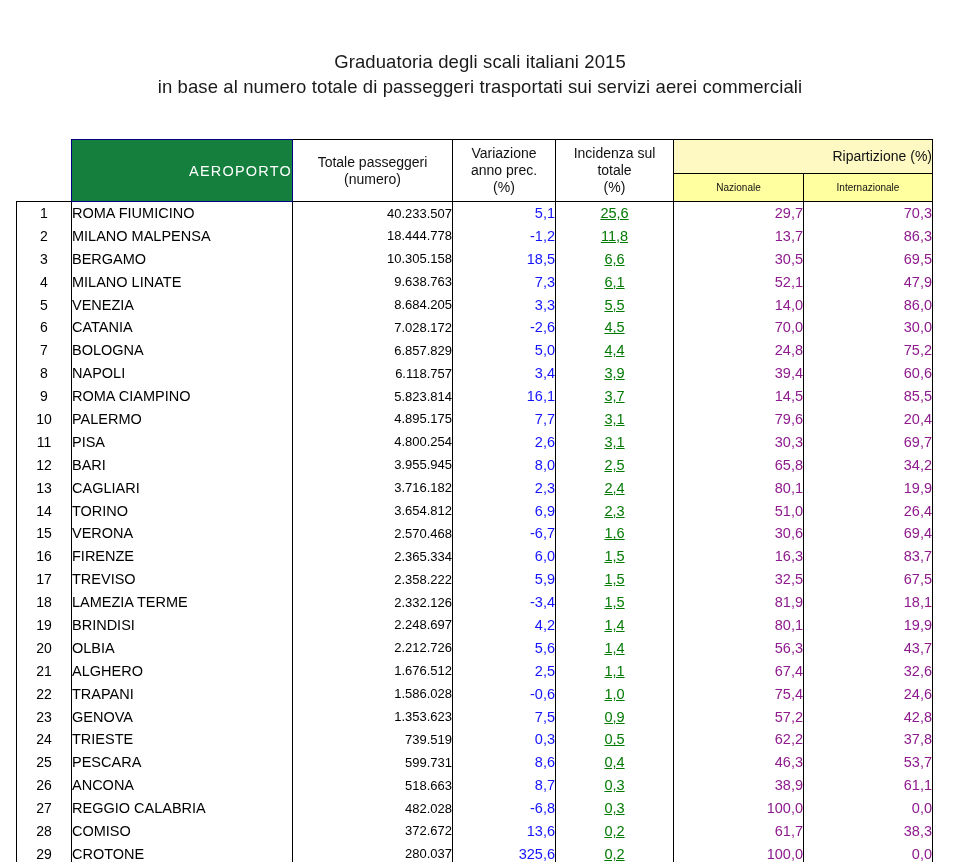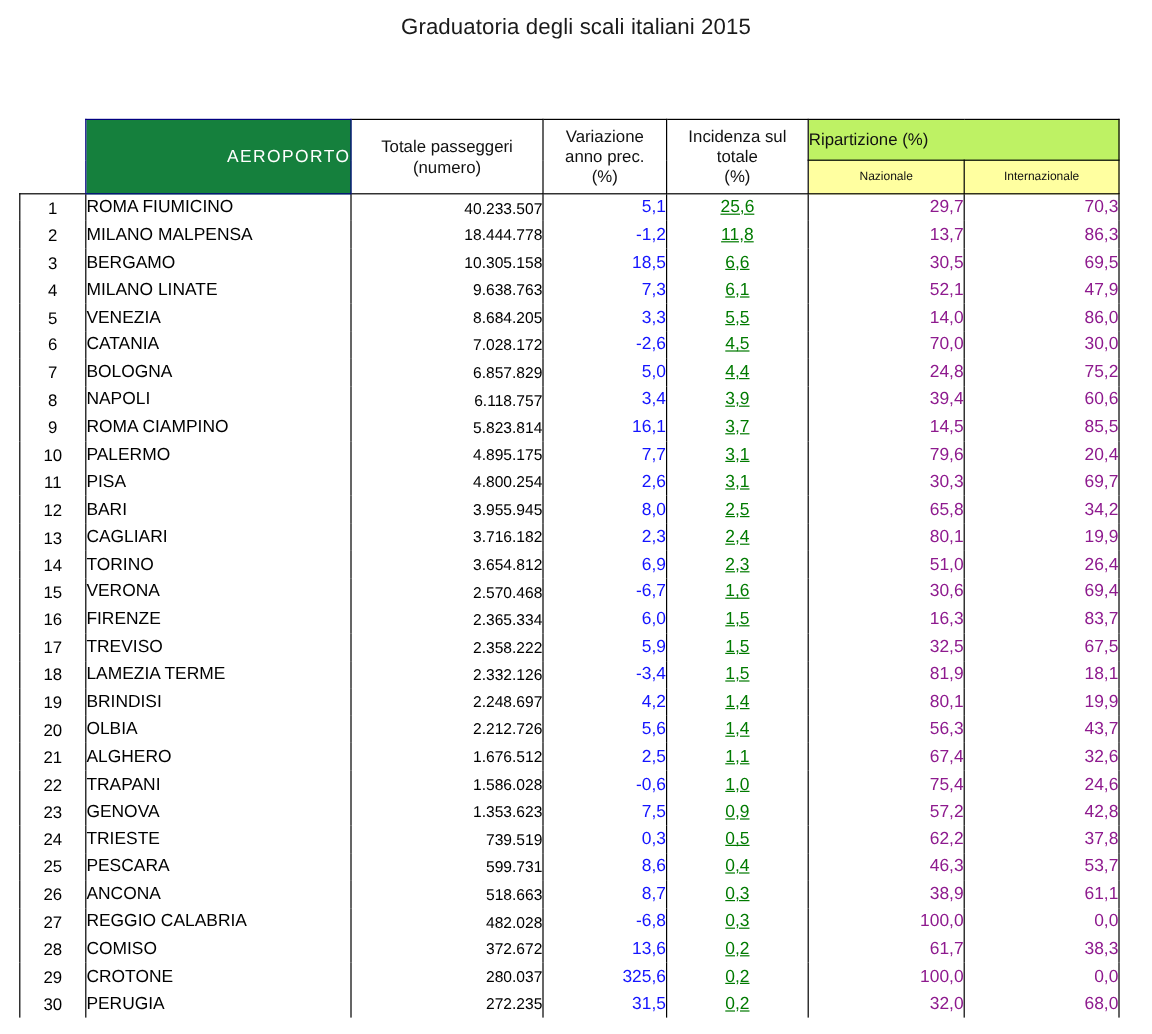--- a/index.html
+++ b/index.html
@@ -17,20 +17,21 @@
     position: relative;
     width: 960px;
     height: 862px;
     background: #ffffff;
   }
 
   
   .title-block {
     text-align: center;
     padding-top: 9px;
+    margin-top: 40px;
   }
   .title-line {
     font-size: 18.5px;
     color: #1a1a1a;
     letter-spacing: 0.1px;
     line-height: 25px;
     white-space: nowrap;
   }
 
   
@@ -82,23 +83,23 @@
   .hdr-plain {
     background: #ffffff;
     color: #111111;
     text-align: center;
     font-size: 14px;
     line-height: 17px;
     border: 1.3px solid #000000;
     padding: 2px 3px;
   }
   .hdr-group {
-    background: #bef264;
+    background: #fef9c3;
     color: #111111;
-    text-align: left;
+    text-align: right;
     font-size: 14px;
     line-height: 17px;
     border: 1.3px solid #000000;
     padding: 3px 2px;
   }
   .hdr-sub {
     background: #ffffa0;
     color: #111111;
     text-align: center;
     font-size: 10px;
@@ -167,20 +168,21 @@
   .hdr-row-1 { height: 34px; }
   .hdr-row-2 { height: 28px; }
 </style>
 </head>
 <body>
 
 <div id="page">
 
   <div class="title-block">
     <div class="title-line">Graduatoria degli scali italiani 2015</div>
+    <div class="title-line">in base al numero totale di passeggeri trasportati sui servizi aerei commerciali</div>
   </div>
 
   <div class="table-wrap">
     <table class="rank">
       <colgroup>
         <col class="c-rank">
           <col class="c-apt">
           <col class="c-tot">
         <col class="c-var">
           <col class="c-inc">

